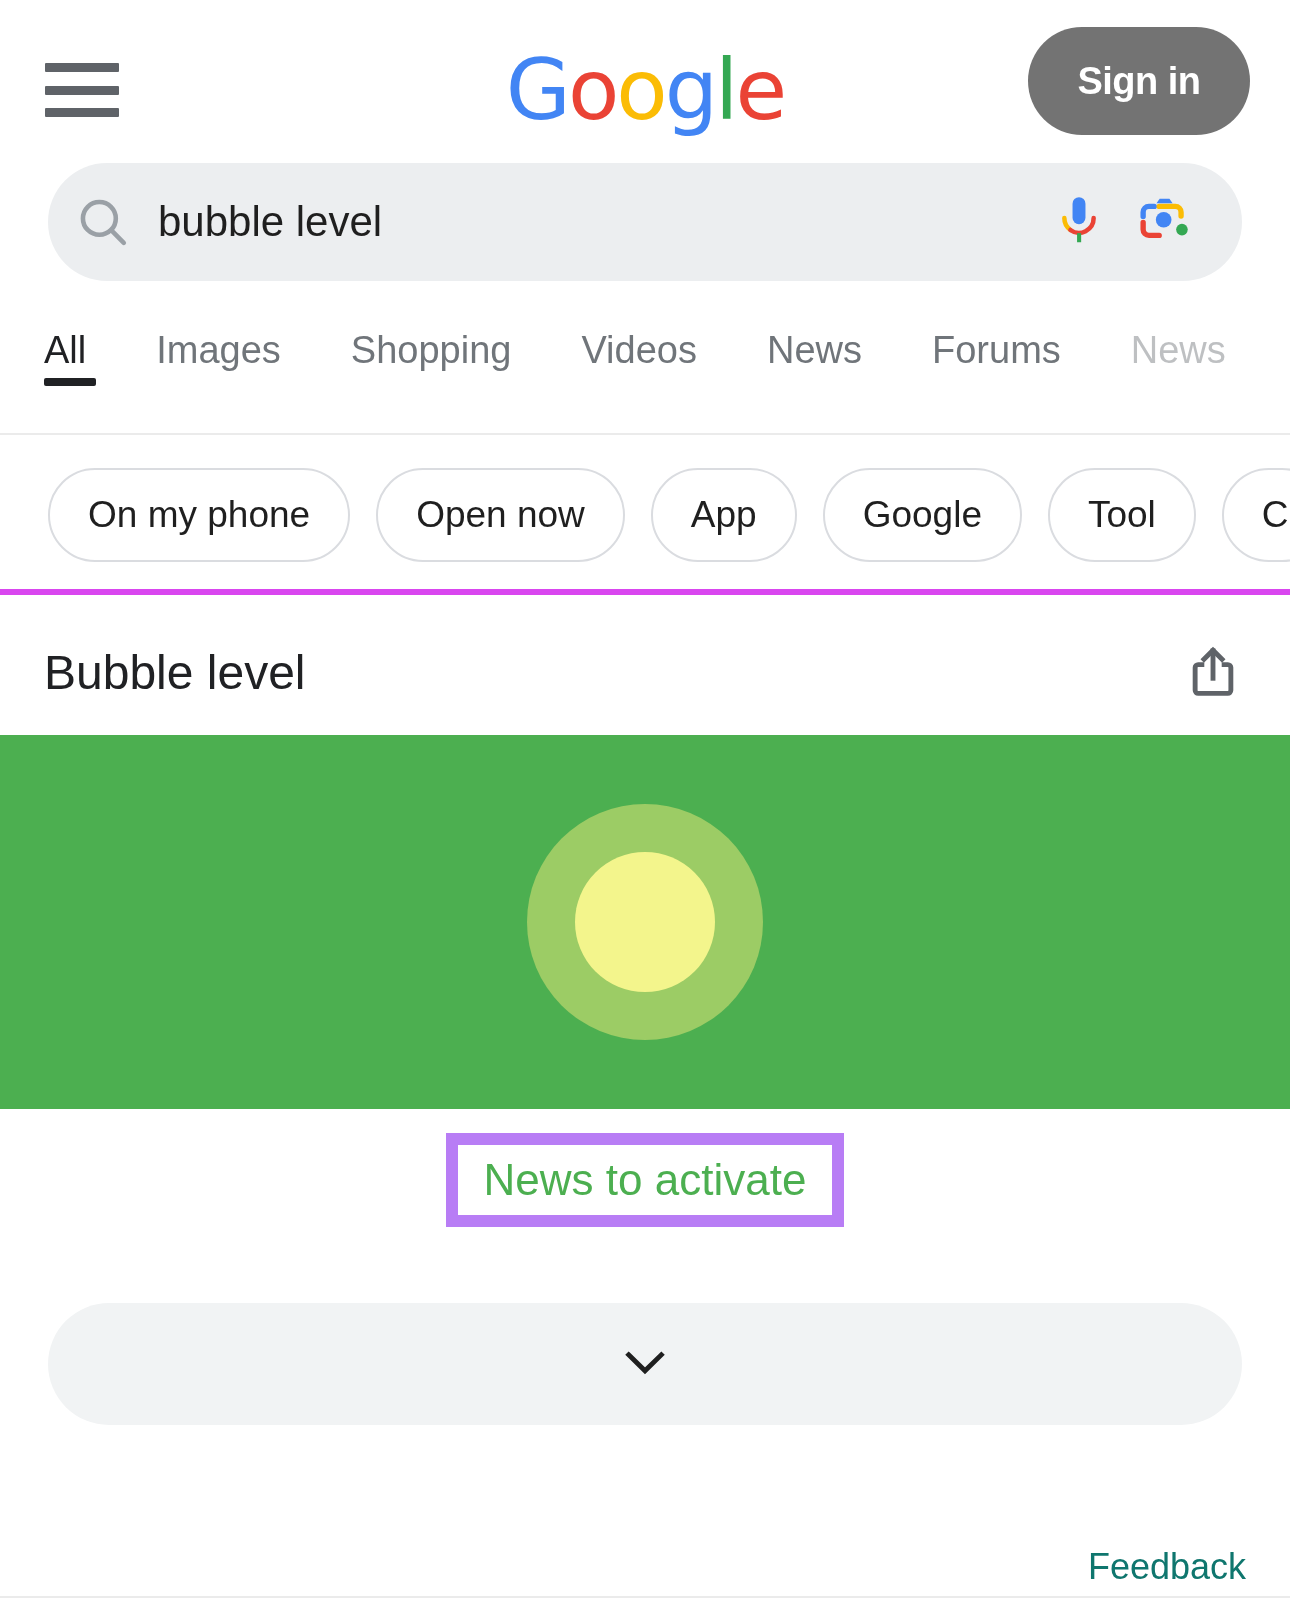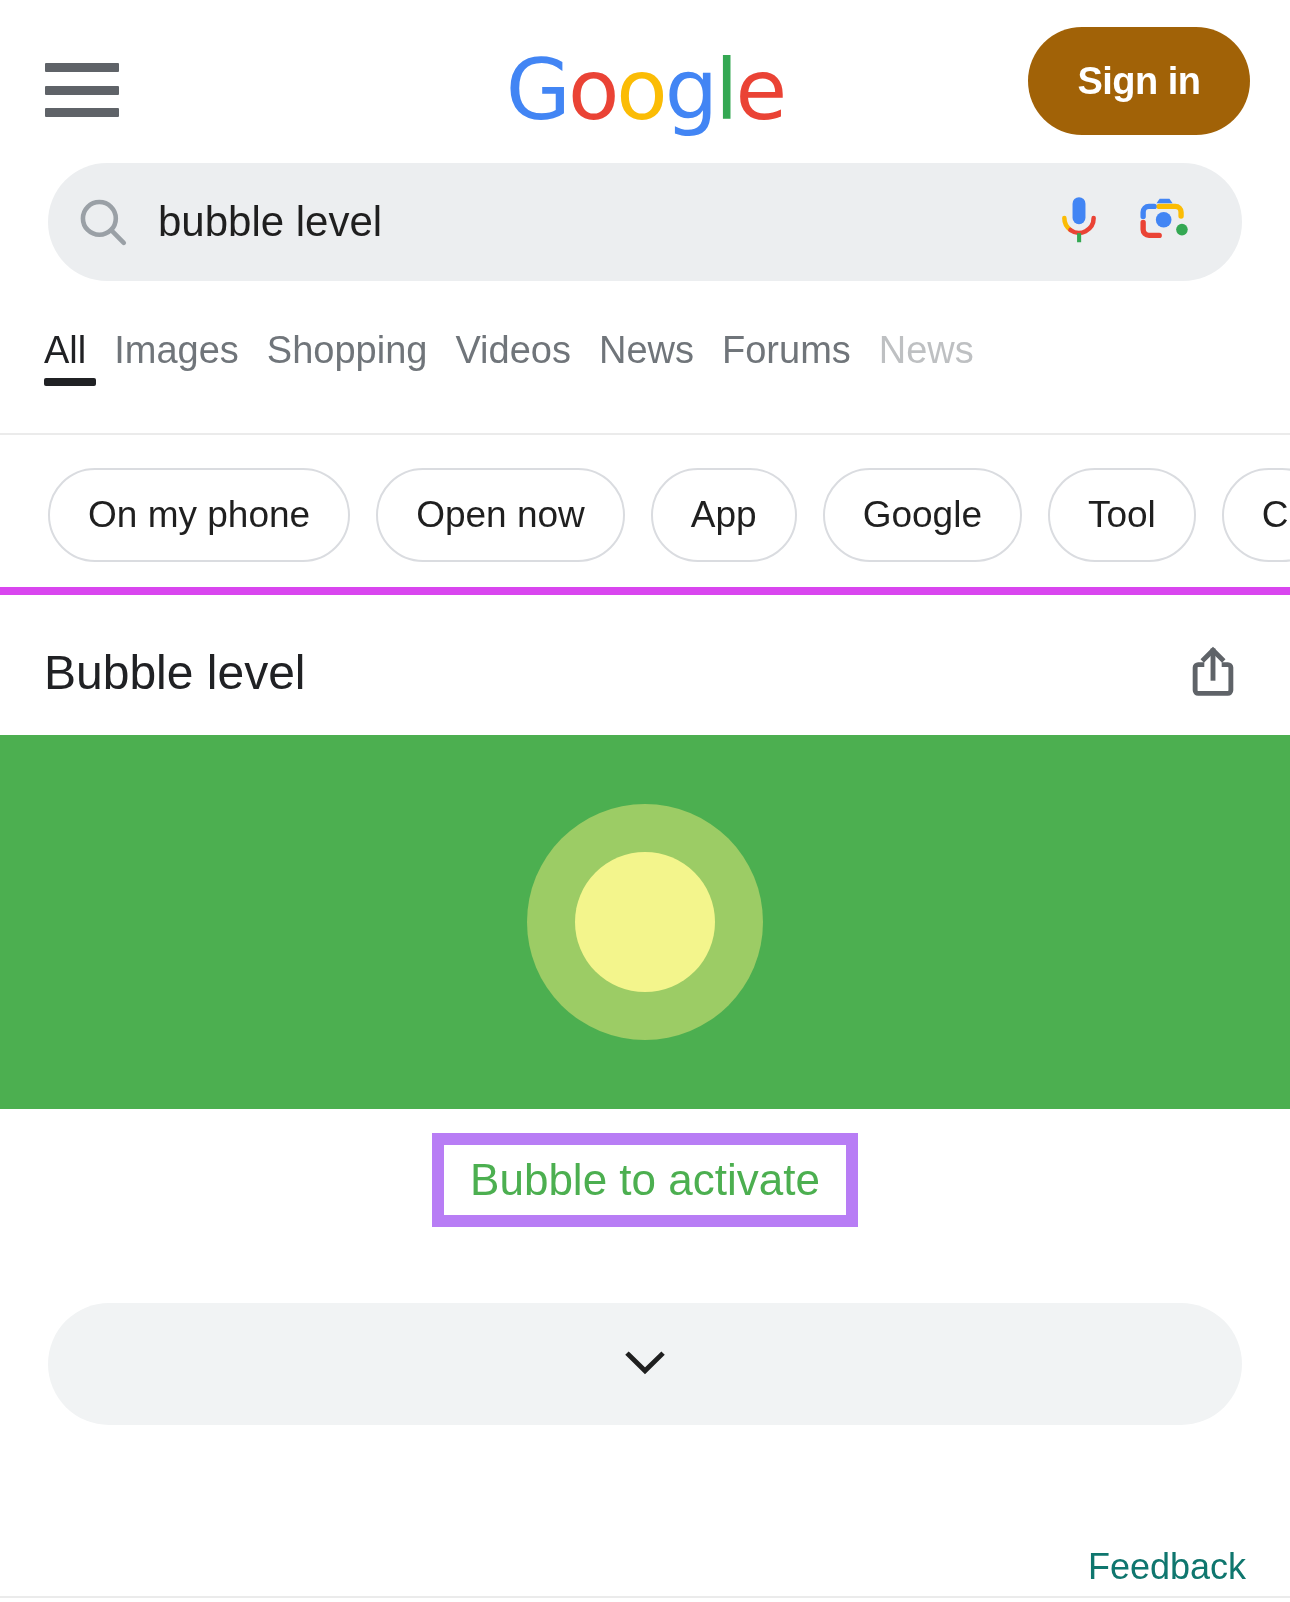--- a/index.html
+++ b/index.html
@@ -116,21 +116,21 @@
     position: relative;
     margin-top: 48px;
     border-bottom: 2px solid #ebebeb;
     height: 106px;
     overflow: hidden;
   }
   .navtabs {
     display: flex;
     align-items: flex-start;
     padding-left: 44px;
-    gap: 28px;
+    gap: 70px;
     white-space: nowrap;
   }
   .navtab {
     position: relative;
     font-size: 38px;
     color: #70757a;
     padding-bottom: 22px;
     cursor: pointer;
     flex: none;
   }
@@ -153,21 +153,21 @@
     width: 60px;
     height: 100px;
     background: linear-gradient(to right, rgba(255,255,255,0), #ffffff 85%);
     pointer-events: none;
   }
 
   
   .chips-wrap {
     position: relative;
     height: 160px;
-    border-bottom: 8px solid #d946ef;
+    border-bottom: 6px solid #d946ef;
     overflow: hidden;
   }
   .chips {
     display: flex;
     align-items: center;
     height: 160px;
     padding-left: 48px;
     gap: 26px;
     white-space: nowrap;
   }
@@ -295,21 +295,21 @@
   <div class="menu-btn">
     <div class="bar"></div>
     <div class="bar"></div>
     <div class="bar"></div>
   </div>
 
   <div class="google-logo">
     <span class="g1">G</span><span class="o1">o</span><span class="o2">o</span><span class="g2">g</span><span class="l1">l</span><span class="e1">e</span>
   </div>
 
-  <button class="signin-btn" style="background: #a16207;">Sign in</button>
+  <button class="signin-btn" style="background: #737373;">Sign in</button>
 </div>
 
 <div class="searchbar-wrap">
   <div class="searchbar">
 
     <span class="search-icon">
       <svg width="58" height="58" viewBox="0 0 24 24" fill="none">
         <circle cx="10.5" cy="10.5" r="6.8" stroke="#9aa0a6" stroke-width="1.9"></circle>
         <line x1="15.4" y1="15.4" x2="20.6" y2="20.6" stroke="#9aa0a6" stroke-width="1.9" stroke-linecap="round"></line>
       </svg>
@@ -376,21 +376,21 @@
 </div>
 
 <div class="level-widget" id="level-widget" style="background: rgb(76, 175, 80);">
   <div class="level-ring" id="level-ring" style="background: rgb(156, 204, 101);">
     <div class="level-bubble" id="level-bubble" style="background: rgb(243, 245, 140);"></div>
   </div>
 </div>
 
 <div class="activate-wrap">
   <div class="activate-box" id="activate-box" style="border-color: rgb(184, 125, 245);">
-    <span class="activate-text" id="activate-text" style="color: rgb(76, 175, 80);">Bubble to activate</span>
+    <span class="activate-text" id="activate-text" style="color: rgb(76, 175, 80);">News to activate</span>
   </div>
 </div>
 
 <div class="expand-wrap">
   <button class="expand-pill">
     <span>
       <svg width="42" height="26" viewBox="0 0 22 14" fill="none">
         <path d="M2.2 2.6 L11 11.2 L19.8 2.6" stroke="#1f1f1f" stroke-width="2.6" stroke-linecap="square" stroke-linejoin="miter"></path>
       </svg>
     </span>

